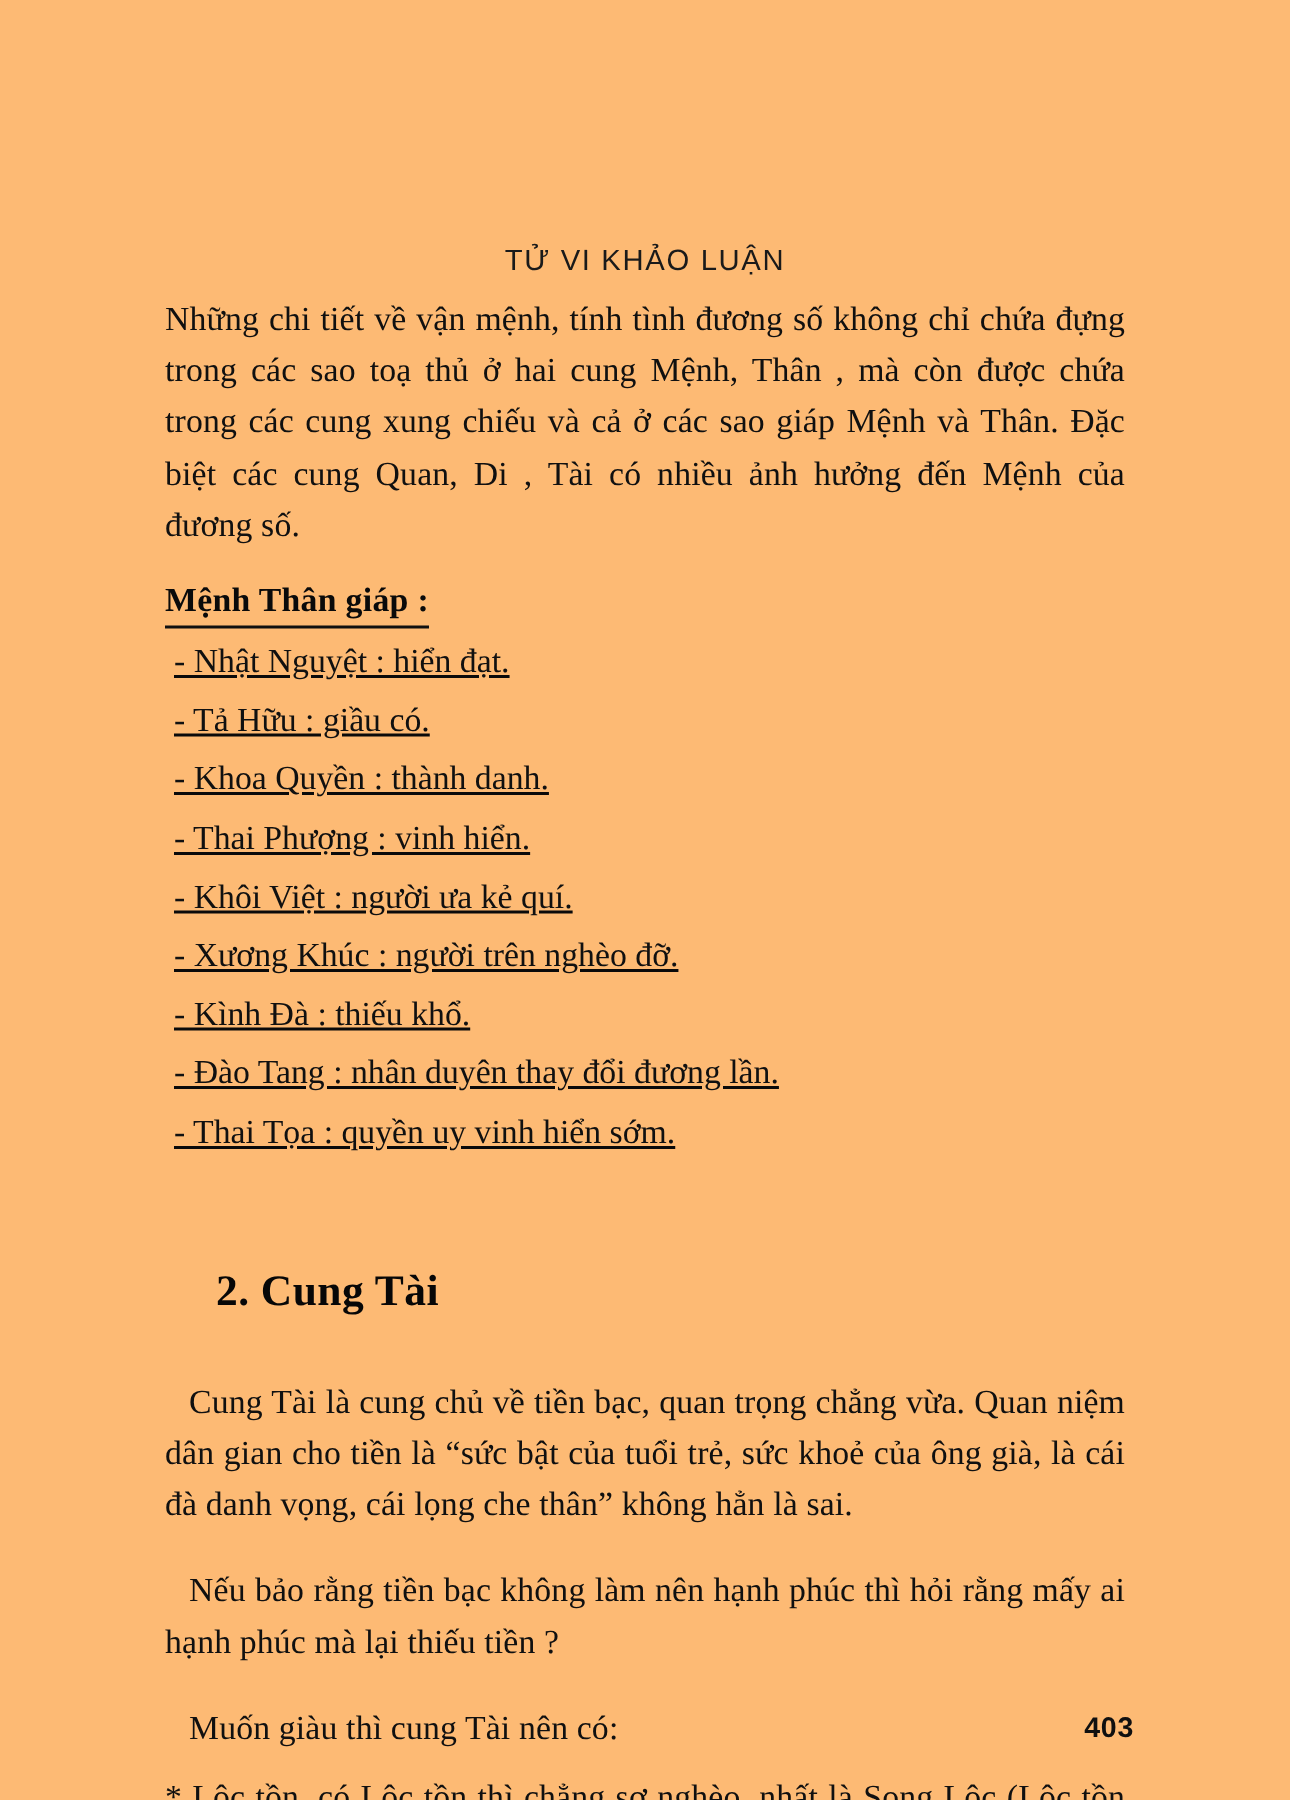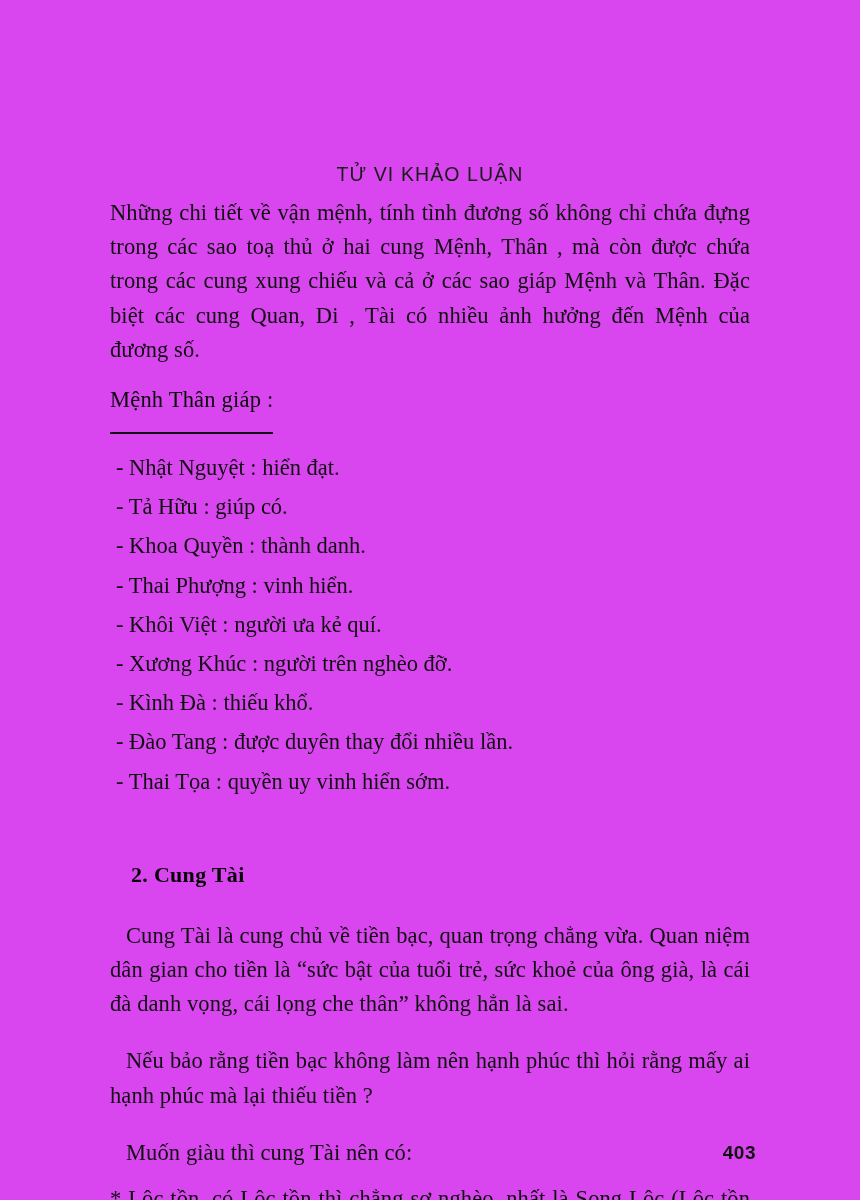--- a/index.html
+++ b/index.html
@@ -9,21 +9,21 @@
     background: #ffffff;
   }
   body {
     font-family: "Liberation Serif", "DejaVu Serif", serif;
     color: #0a0a0a;
   }
   .page {
     position: relative;
     width: 860px;
     height: 1200px;
-    background: #d946ef;
+    background: #fdba74;
     overflow: hidden;
     margin: 0 auto;
   }
 
   
   .running-head {
     position: absolute;
     top: 163px;
     left: 0;
     width: 860px;
@@ -60,47 +60,48 @@
     margin-top: 11px;
   }
 
   .block-gap-sm { height: 6px; }
 
   
   .subhead {
     margin: 10px 0 2px 0;
     font-size: 22.5px;
     line-height: 34px;
-    font-weight: normal;
+    font-weight: bold;
     letter-spacing: 0.2px;
     display: inline-block;
     border-bottom: 2.4px solid #101010;
-    padding-bottom: 15px;
+    padding-bottom: 0;
     color: #0a0a0a;
   }
 
   
   ul.dashlist {
     list-style: none;
-    margin: 12px 0 0 0;
+    margin: 0 0 0 0;
     padding: 0;
+    text-decoration: underline;
   }
   ul.dashlist li {
     font-size: 22.5px;
     line-height: 39.2px;
     padding-left: 6px;
     white-space: nowrap;
     color: #101010;
   }
 
   
   .section-heading {
-    margin: 4px;
+    margin: 17px;
     padding-left: 17px;
-    font-size: 22px;
+    font-size: 29px;
     font-weight: bold;
     line-height: 32px;
     letter-spacing: 0.3px;
     color: #070707;
   }
 
   .gap-before-section { height: 54px; }
   .gap-after-section  { height: 13px; }
 
   .para-gap { height: 12px; }
@@ -129,27 +130,27 @@
     <p class="para lead">Những chi tiết về vận mệnh, tính tình đương số không chỉ chứa đựng trong các sao toạ thủ ở hai cung Mệnh, Thân , mà còn được chứa trong các cung xung chiếu và cả ở các sao giáp Mệnh và Thân. Đặc biệt các cung Quan, Di , Tài có nhiều ảnh hưởng đến Mệnh của đương số.</p>
 
     <div class="block-gap-sm"></div>
 
     <div>
       <span class="subhead">Mệnh Thân giáp :</span>
     </div>
 
     <ul class="dashlist">
       <li>- Nhật Nguyệt : hiển đạt.</li>
-      <li>- Tả Hữu : giúp có.</li>
+      <li>- Tả Hữu : giầu có.</li>
       <li>- Khoa Quyền : thành danh.</li>
       <li>- Thai Phượng : vinh hiển.</li>
       <li>- Khôi Việt : người ưa kẻ quí.</li>
       <li>- Xương Khúc : người trên nghèo đỡ.</li>
       <li>- Kình Đà : thiếu khổ.</li>
-      <li>- Đào Tang : được duyên thay đổi nhiều lần.</li>
+      <li>- Đào Tang : nhân duyên thay đổi đương lần.</li>
       <li>- Thai Tọa : quyền uy vinh hiển sớm.</li>
     </ul>
 
     <div class="gap-before-section"></div>
 
     <p class="section-heading">2. Cung Tài</p>
 
     <div class="gap-after-section"></div>
 
     <p class="para indent">Cung Tài là cung chủ về tiền bạc, quan trọng chẳng vừa. Quan niệm dân gian cho tiền là “sức bật của tuổi trẻ, sức khoẻ của ông già, là cái đà danh vọng, cái lọng che thân” không hẳn là sai.</p>

